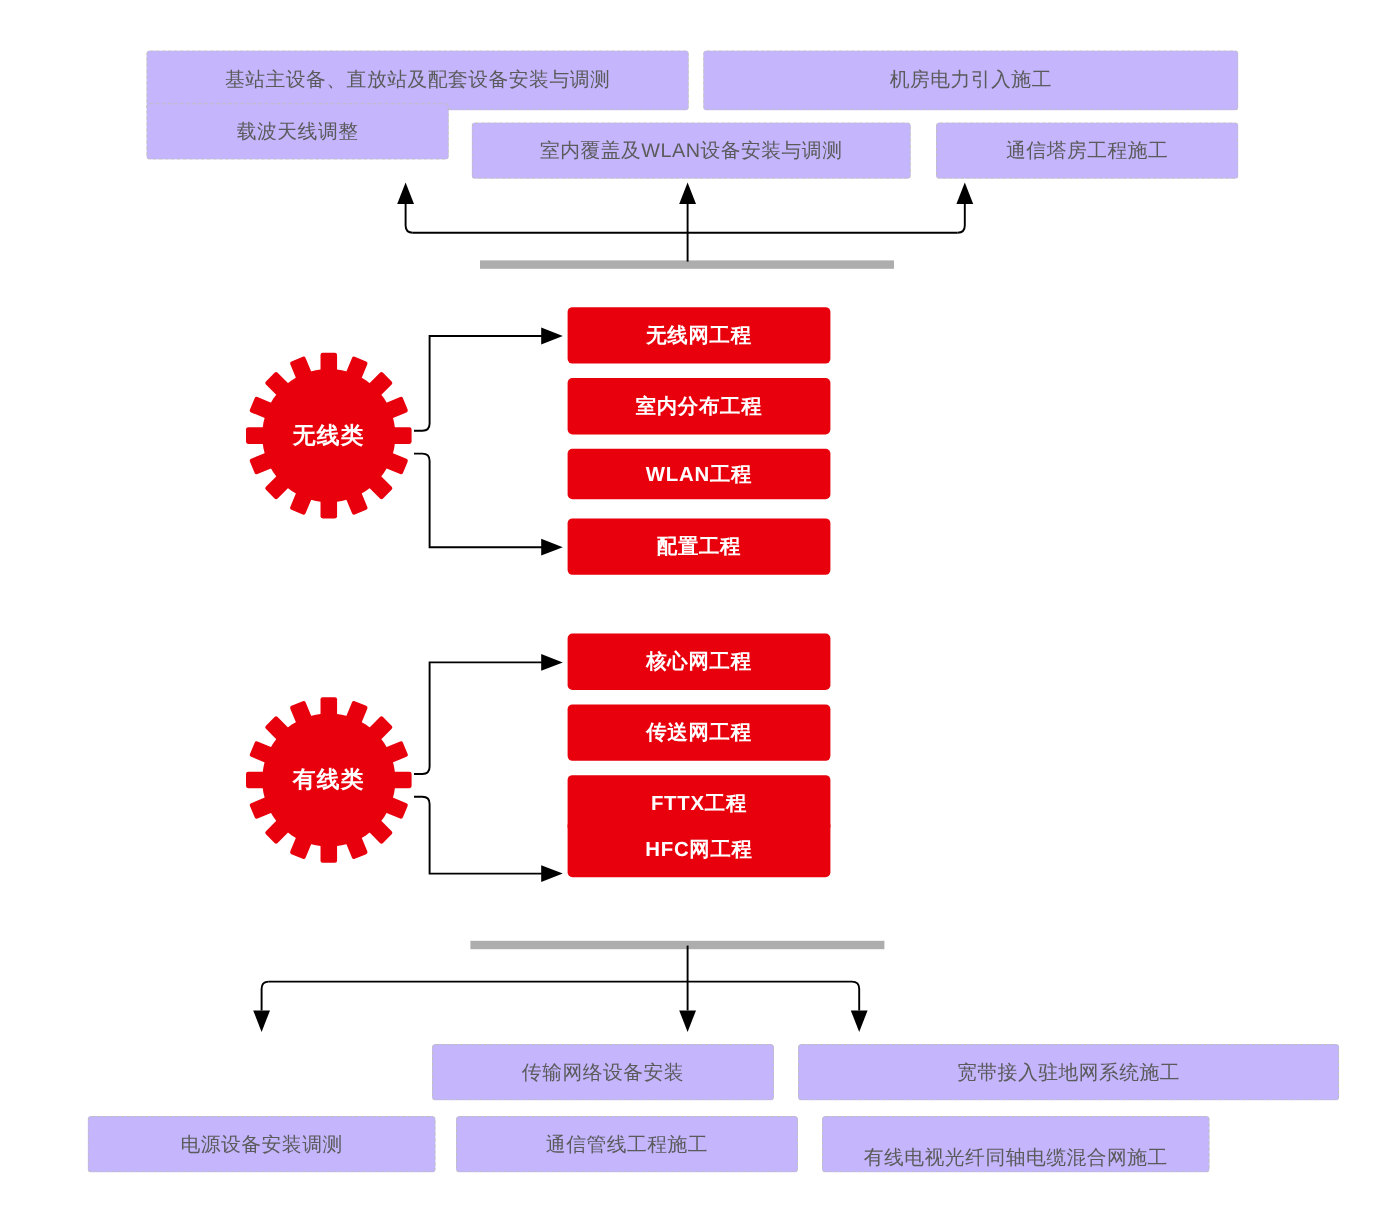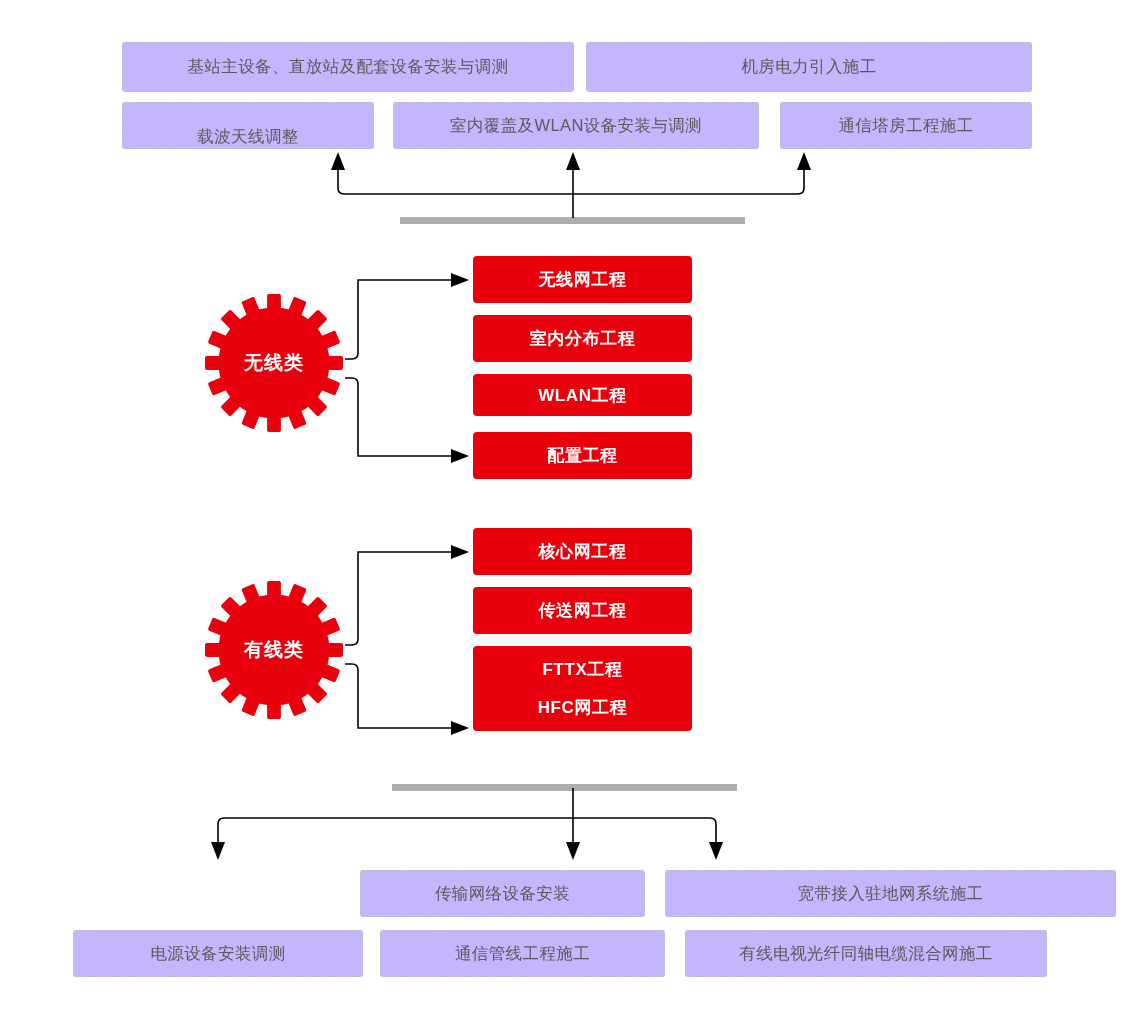--- a/index.html
+++ b/index.html
@@ -91,21 +91,21 @@
 
 <div id="stage">
 
   <div class="dbox" style="left:122px;top:42px;width:452px;height:50px;">
     <span>基站主设备、直放站及配套设备安装与调测</span>
   </div>
   <div class="dbox" style="left:586px;top:42px;width:446px;height:50px;">
     <span>机房电力引入施工</span>
   </div>
 
-  <div class="dbox" style="left:122px;top:102px;width:252px;height:47px;align-items:flex-end;">
+  <div class="dbox" style="left:122px;top:86px;width:252px;height:47px;">
     <span>载波天线调整</span>
   </div>
   <div class="dbox" style="left:393px;top:102px;width:366px;height:47px;">
     <span>室内覆盖及WLAN设备安装与调测</span>
   </div>
   <div class="dbox" style="left:780px;top:102px;width:252px;height:47px;">
     <span>通信塔房工程施工</span>
   </div>
 
   <div class="gbar" style="left:400px;top:217px;width:345px;"></div>
@@ -198,21 +198,21 @@
   <div class="dbox" style="left:665px;top:870px;width:451px;height:47px;">
     <span>宽带接入驻地网系统施工</span>
   </div>
 
   <div class="dbox" style="left:73px;top:930px;width:290px;height:47px;">
     <span>电源设备安装调测</span>
   </div>
   <div class="dbox" style="left:380px;top:930px;width:285px;height:47px;">
     <span>通信管线工程施工</span>
   </div>
-  <div class="dbox" style="left:685px;top:930px;width:362px;height:47px;">
+  <div class="dbox" style="left:685px;top:930px;width:323px;height:47px;align-items:flex-end;">
     <span>有线电视光纤同轴电缆混合网施工</span>
   </div>
 
   <svg id="wires" viewBox="0 0 1145 1019">
 
     <line x1="573" y1="218" x2="573" y2="194"></line>
 
     <path d="M 344 194 L 798 194"></path>
 
     <path d="M 344 194 Q 338 194 338 188 L 338 170"></path>

